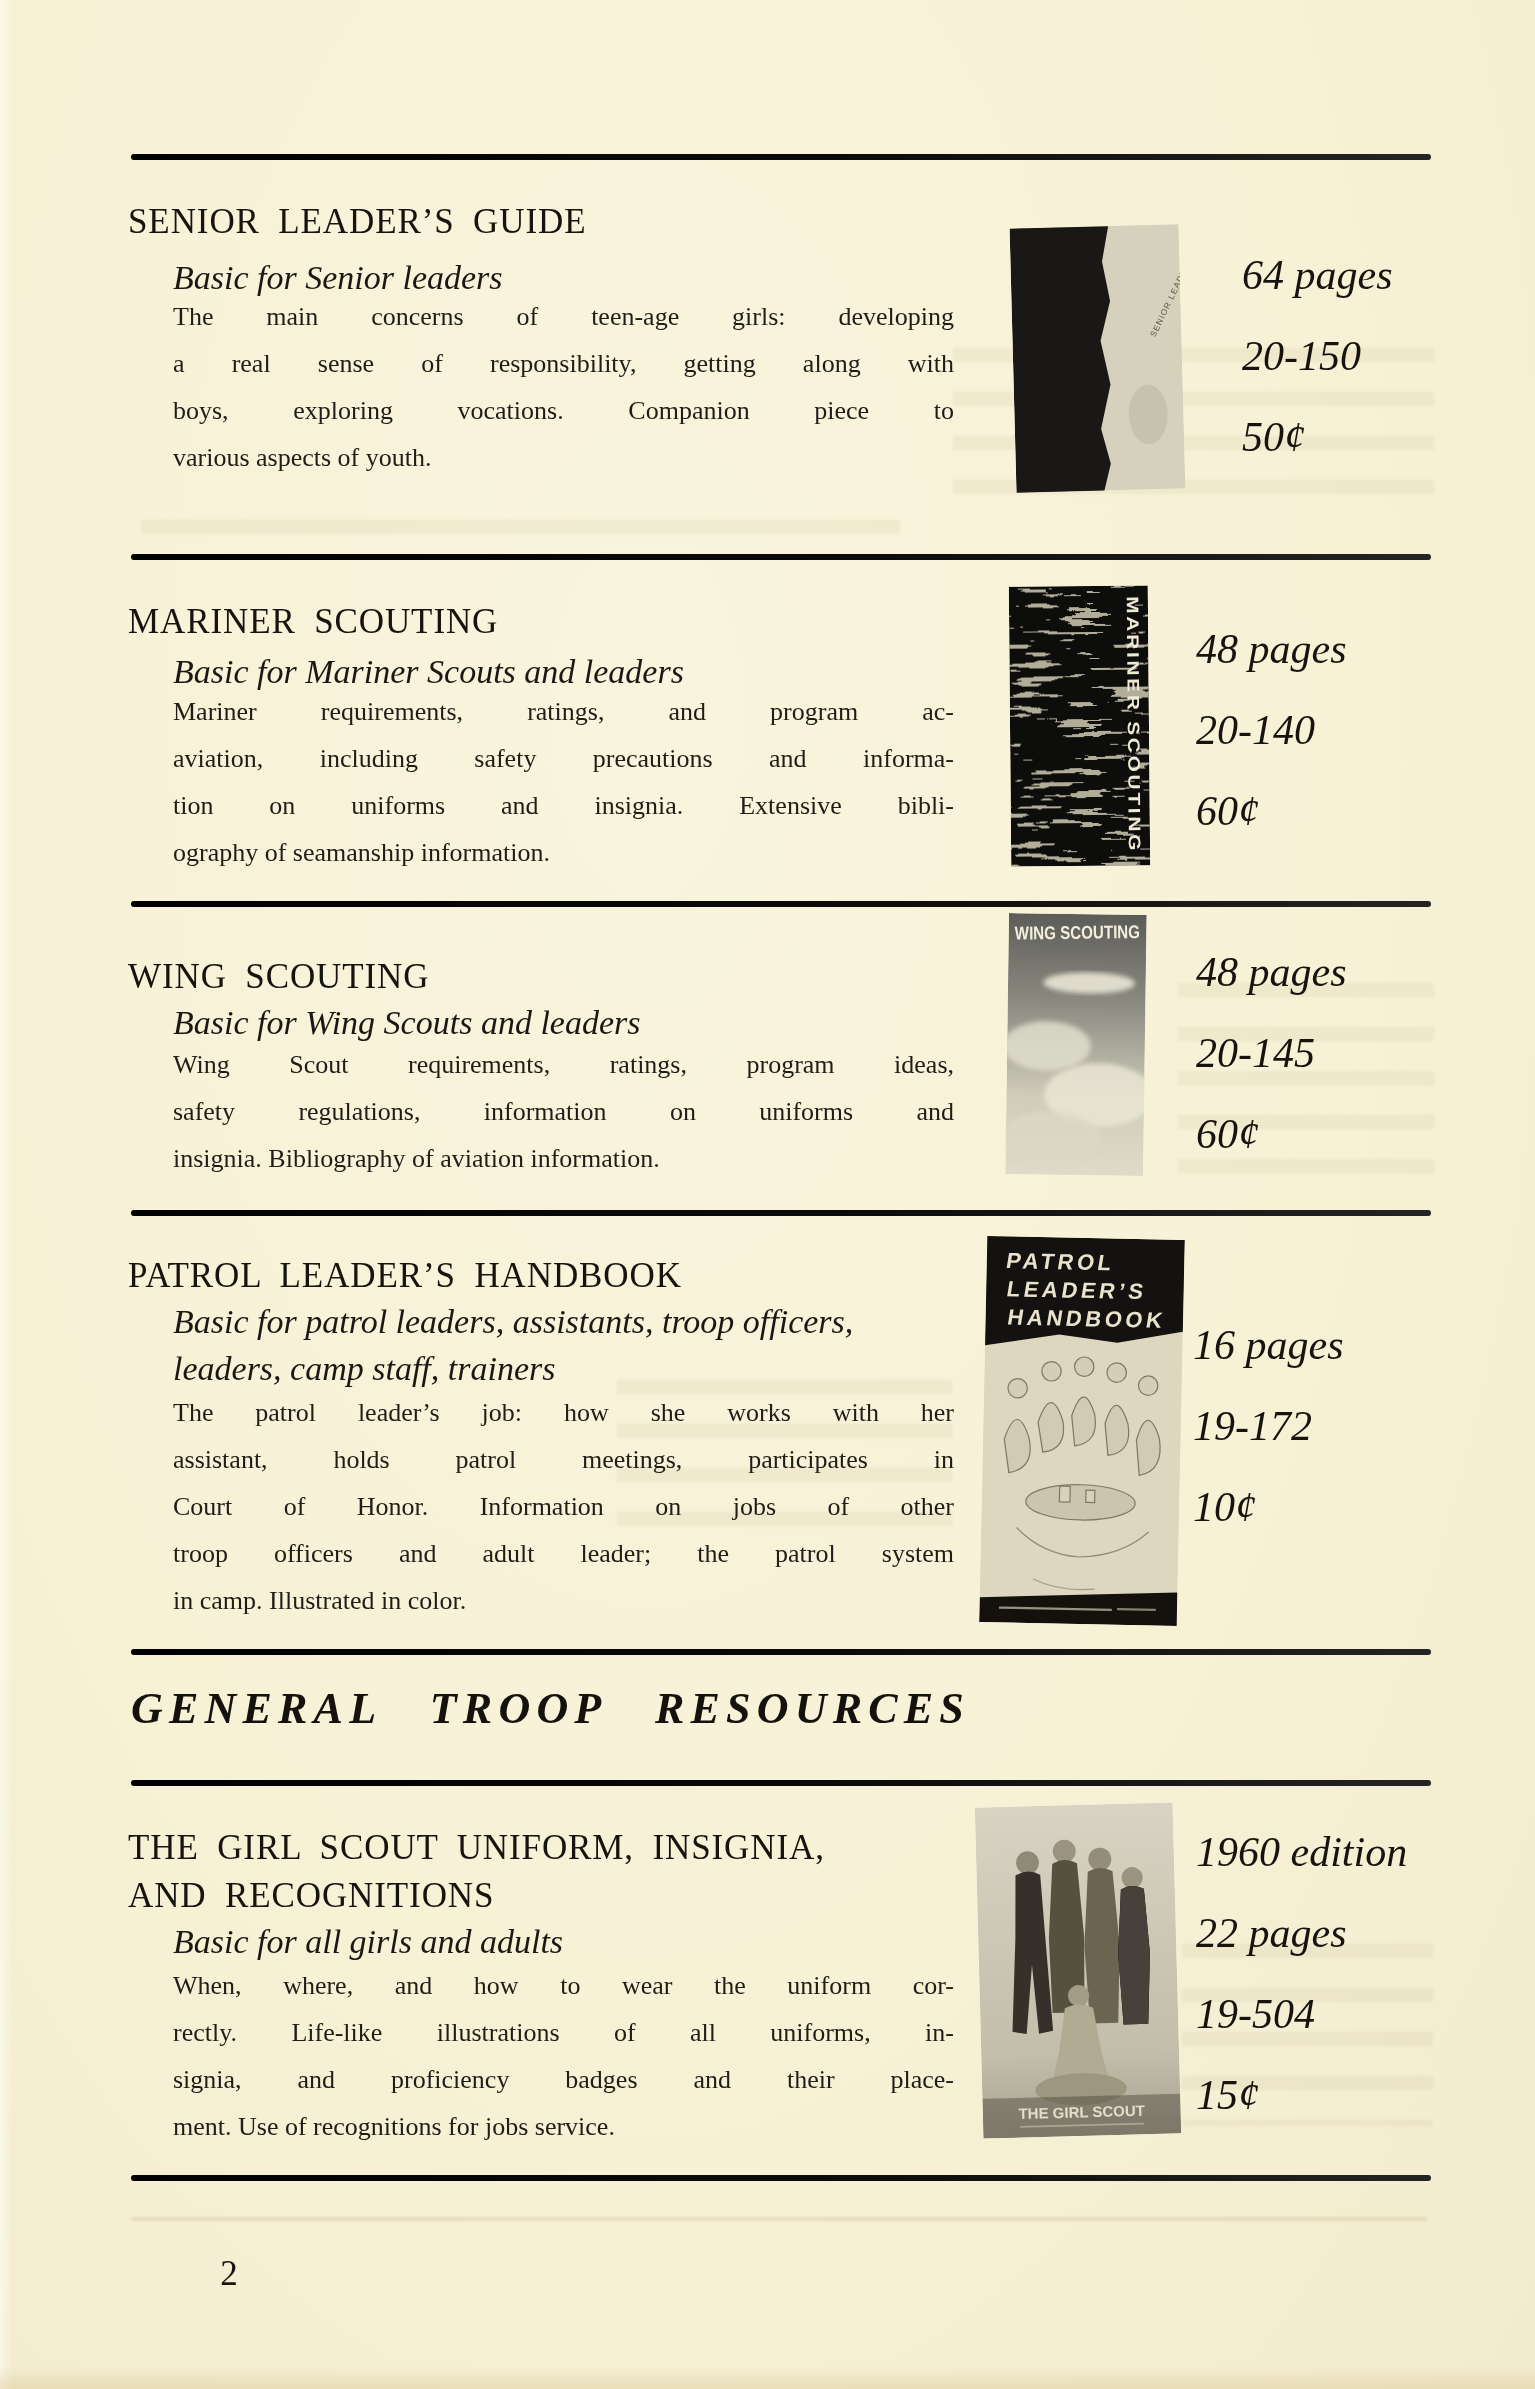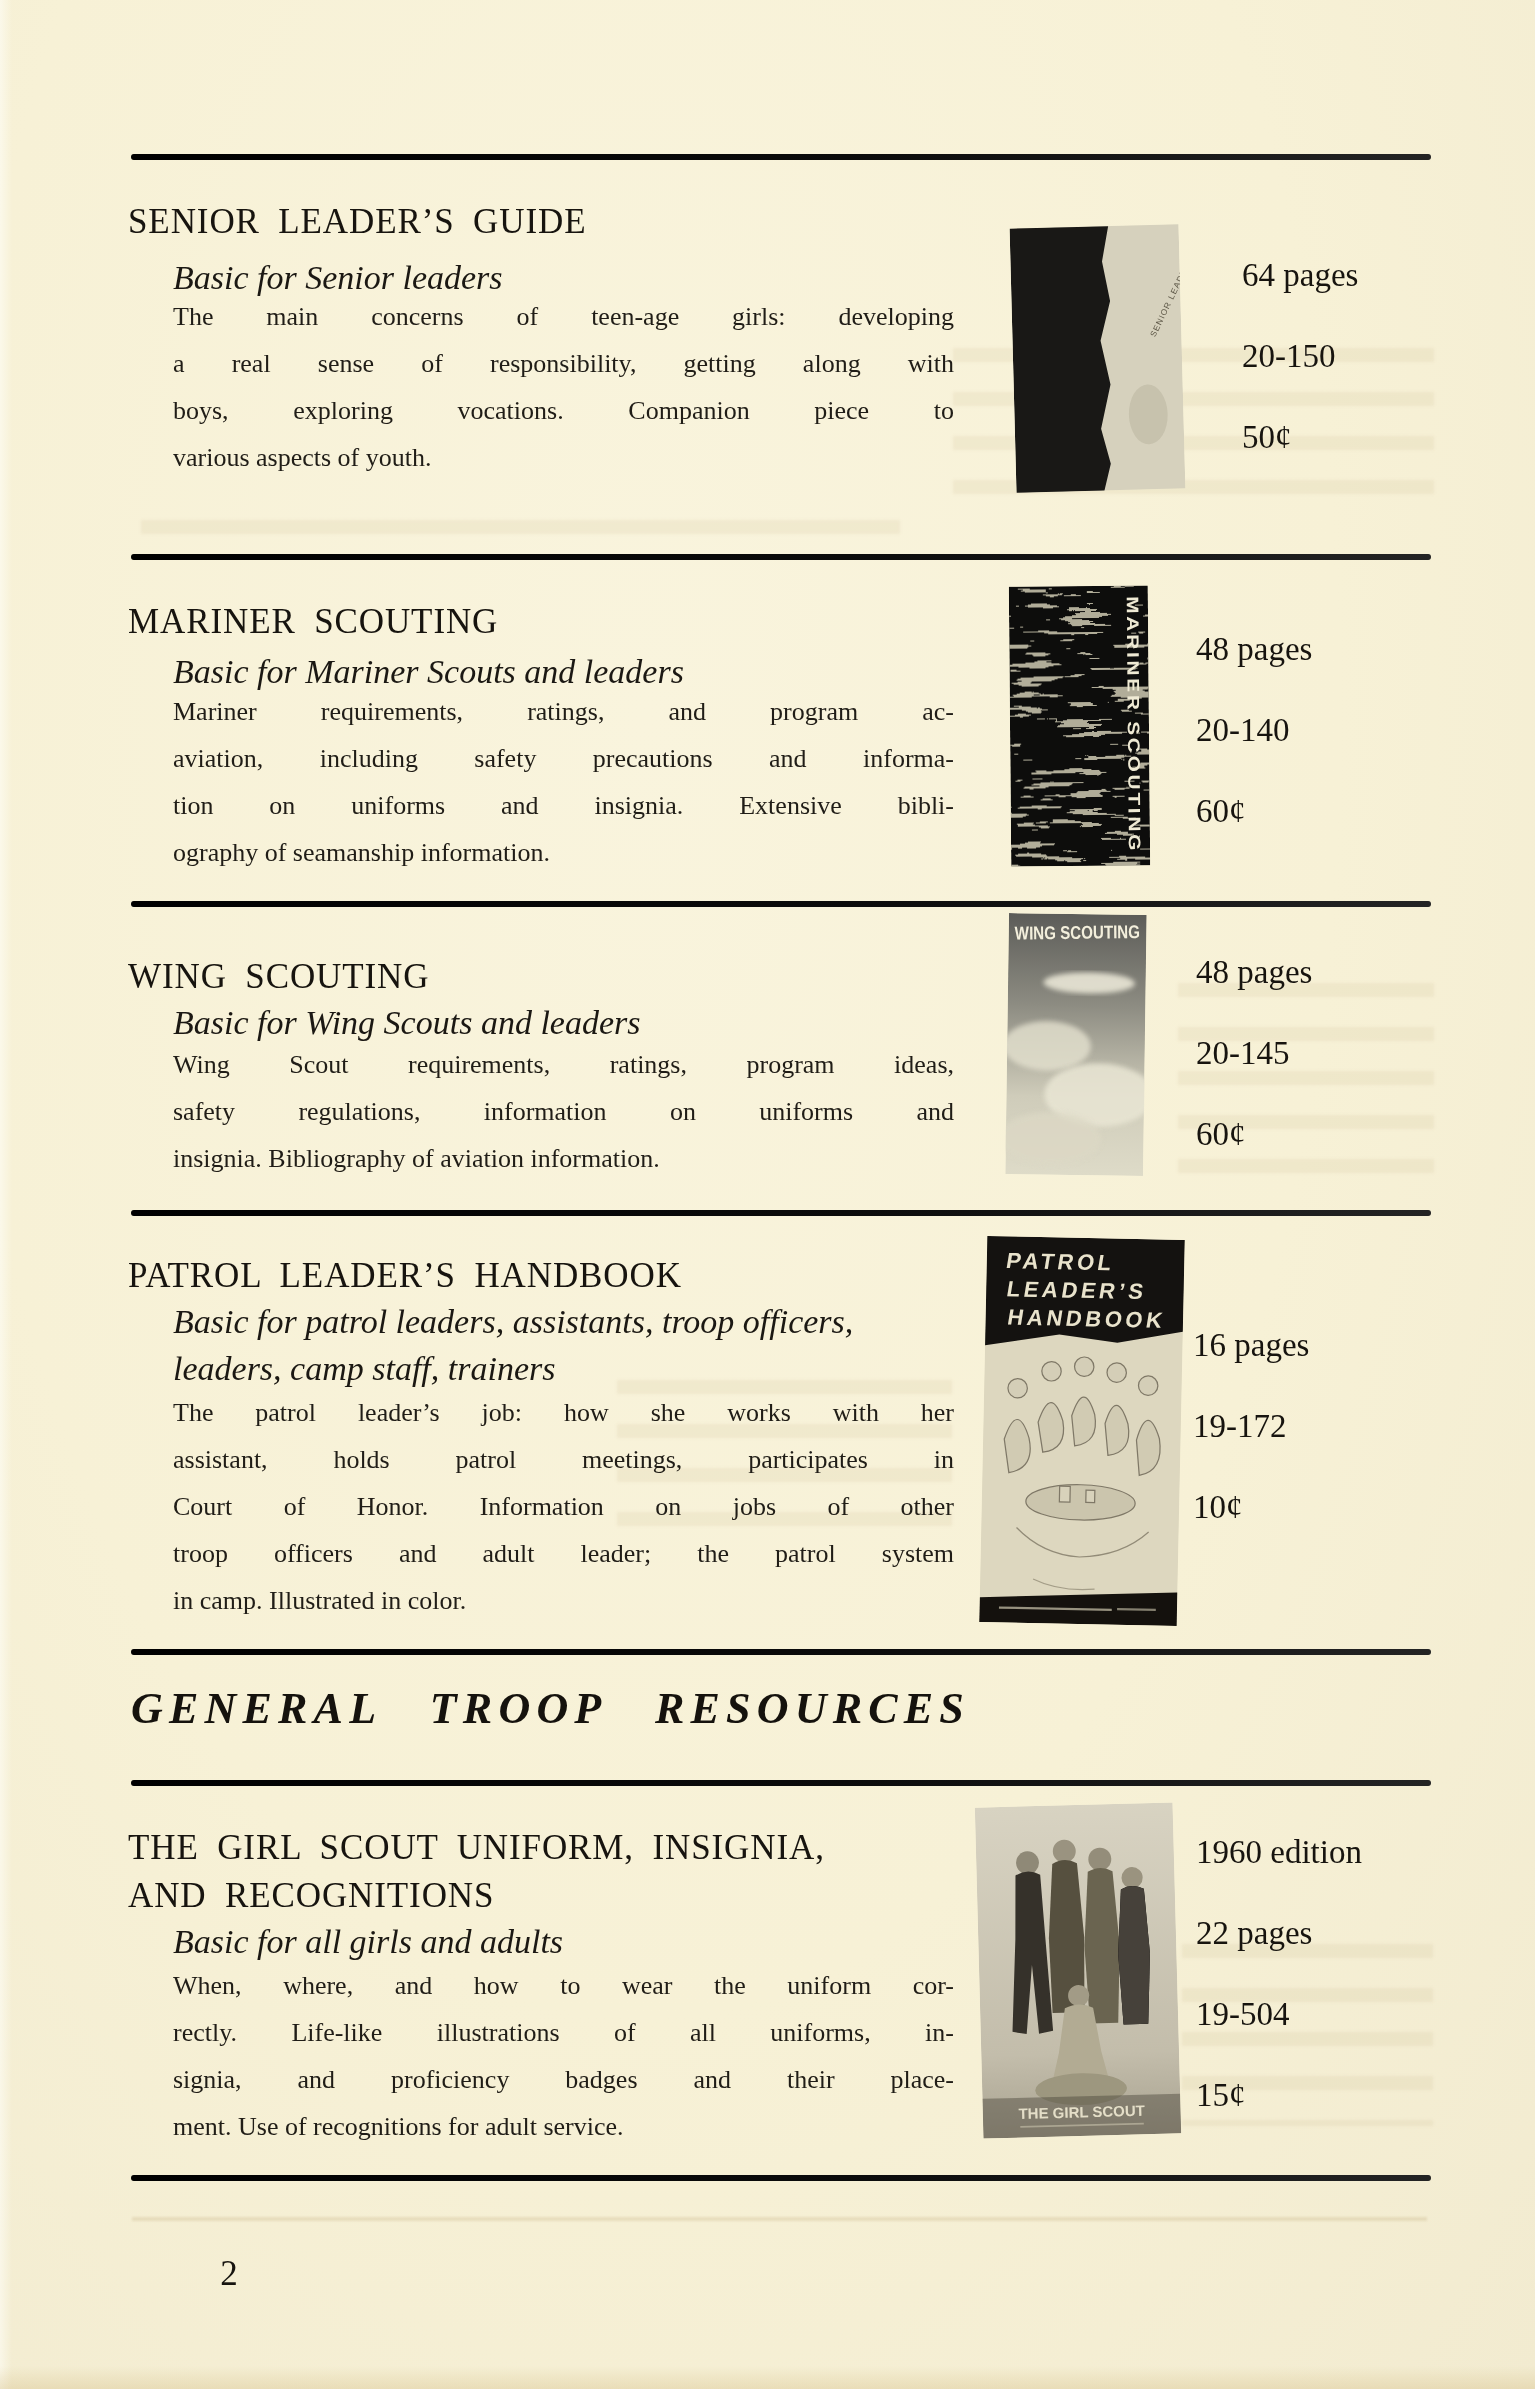--- a/index.html
+++ b/index.html
@@ -36,21 +36,21 @@
     font-style:italic;font-size:34px;line-height:47px;color:#1b1813;
   }
   .sec-body{
     position:absolute;left:173px;width:781px;
     font-size:26px;line-height:47px;color:#201d17;
   }
   .sec-body .line{text-align:justify;text-align-last:justify;}
   .sec-body .line.last{text-align-last:left;}
   .i{font-style:italic;}
   .meta{
-    position:absolute;font-size:33px;line-height:35px;color:#17140f;
+    position:absolute;font-size:42px;line-height:35px;color:#17140f;font-style:italic;
   }
   .meta .meta-line{margin-bottom:46px;}
   .divider-heading{
     position:absolute;left:131px;width:1300px;top:1683px;
     font-style:italic;font-weight:bold;
     font-size:44px;letter-spacing:6.2px;word-spacing:32px;color:#15120d;
   }
   .page-number{
     position:absolute;left:176px;top:2254px;width:106px;
     text-align:center;font-size:35px;color:#17140f;
@@ -246,21 +246,21 @@
   <div class="divider-heading">GENERAL TROOP RESOURCES</div>
 
   <div class="sec-title" style="top:1824px"><div class="title-line">THE GIRL SCOUT UNIFORM, INSIGNIA,</div><div class="title-line">AND RECOGNITIONS</div></div>
   <div class="sec-sub" style="top:1918px">
       <div class="sub-line">Basic for all girls and adults</div>
     </div>
   <div class="sec-body" style="top:1962px">
       <div class="line"><span>When, where, and how to wear the uniform cor-</span></div>
       <div class="line"><span>rectly. Life-like illustrations of all uniforms, in-</span></div>
       <div class="line"><span>signia, and proficiency badges and their place-</span></div>
-      <div class="line last"><span>ment. Use of recognitions for adult service.</span></div>
+      <div class="line last"><span>ment. Use of recognitions for jobs service.</span></div>
     </div>
   <div class="meta" style="left:1196px;top:1835px">
       <div class="meta-line">1960 edition</div>
       <div class="meta-line">22 pages</div>
       <div class="meta-line">19-504</div>
       <div class="meta-line">15¢</div>
     </div>
   <div class="book" style="left:979px;top:1805px;transform:rotate(-1.5deg)">
     <svg width="198" height="331" viewBox="0 0 224 375">
       <defs>

